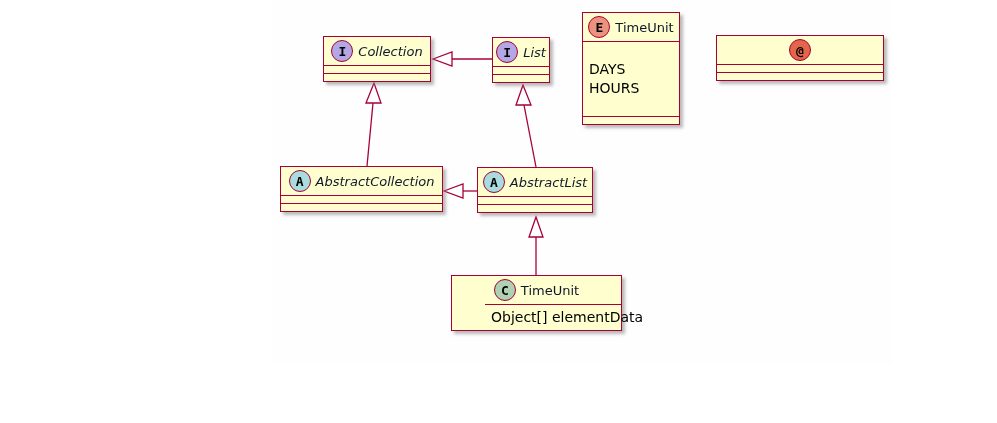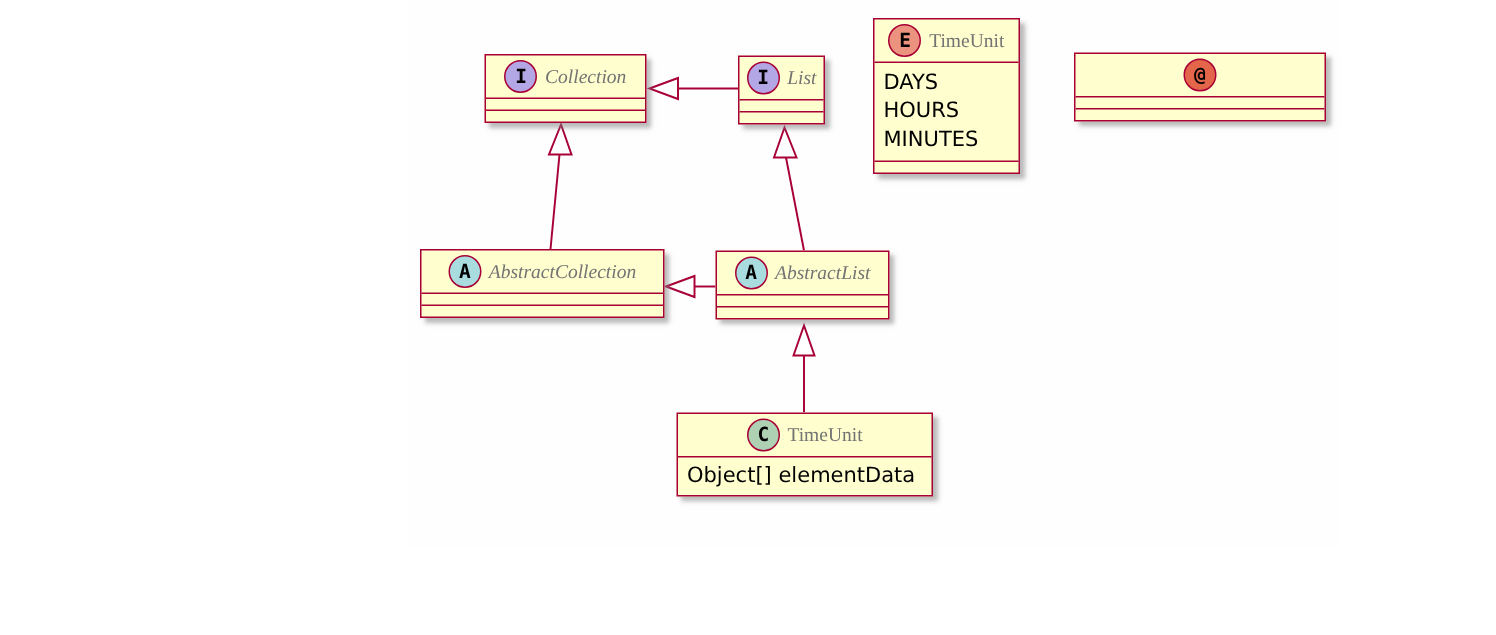--- a/index.html
+++ b/index.html
@@ -54,35 +54,35 @@
     align-items: center;
     justify-content: center;
     font-family: "DejaVu Sans Mono", "Liberation Mono", monospace;
     font-weight: bold;
     font-size: 13px;
     color: #000000;
     line-height: 1;
   }
   .cname {
     font-size: 13px;
-    color: #737373;
-    font-family: Liberation Serif, serif;
+    color: #0f172a;
   }
   .italic { font-style: italic; }
   .empty-compartment { height: 8px; }
   .member-row {
     font-size: 14px;
     color: #000000;
     line-height: 17px;
     padding: 1px 6px;
     white-space: nowrap;
   }
-  .member-compartment { padding: 4px 0; }
+  .member-compartment { padding: 18px 0; }
   .single-row-compartment {
     padding: 3px 0;
+    margin-left: 33px;
   }
 </style>
 </head>
 <body>
 
 <div id="stage">
 
   <div id="diagram-bg"></div>
 
   <svg id="connector-layer" viewBox="0 0 997 423" xmlns="http://www.w3.org/2000/svg">
@@ -132,21 +132,20 @@
   </div>
 
   <div class="uml-box" style="left:582px; top:12px; width:98px;">
     <div class="compartment name-compartment">
       <span class="spot" style="background-color: rgb(235, 147, 127);">E</span>
       <span class="cname">TimeUnit</span>
     </div>
     <div class="compartment member-compartment">
       <div class="member-row">DAYS</div>
       <div class="member-row">HOURS</div>
-      <div class="member-row">MINUTES</div>
     </div>
     <div class="compartment empty-compartment"></div>
   </div>
 
   <div class="uml-box" style="left:716px; top:35px; width:168px;">
     <div class="compartment name-compartment">
       <span class="spot" style="background-color: rgb(227, 102, 74);">@</span>
     </div>
     <div class="compartment empty-compartment"></div>
     <div class="compartment empty-compartment"></div>

